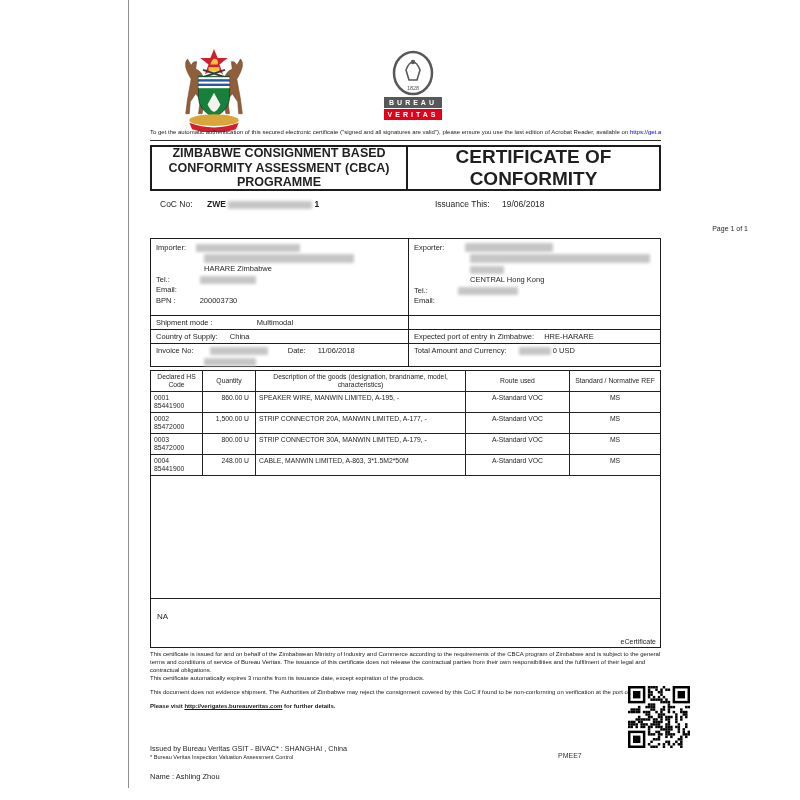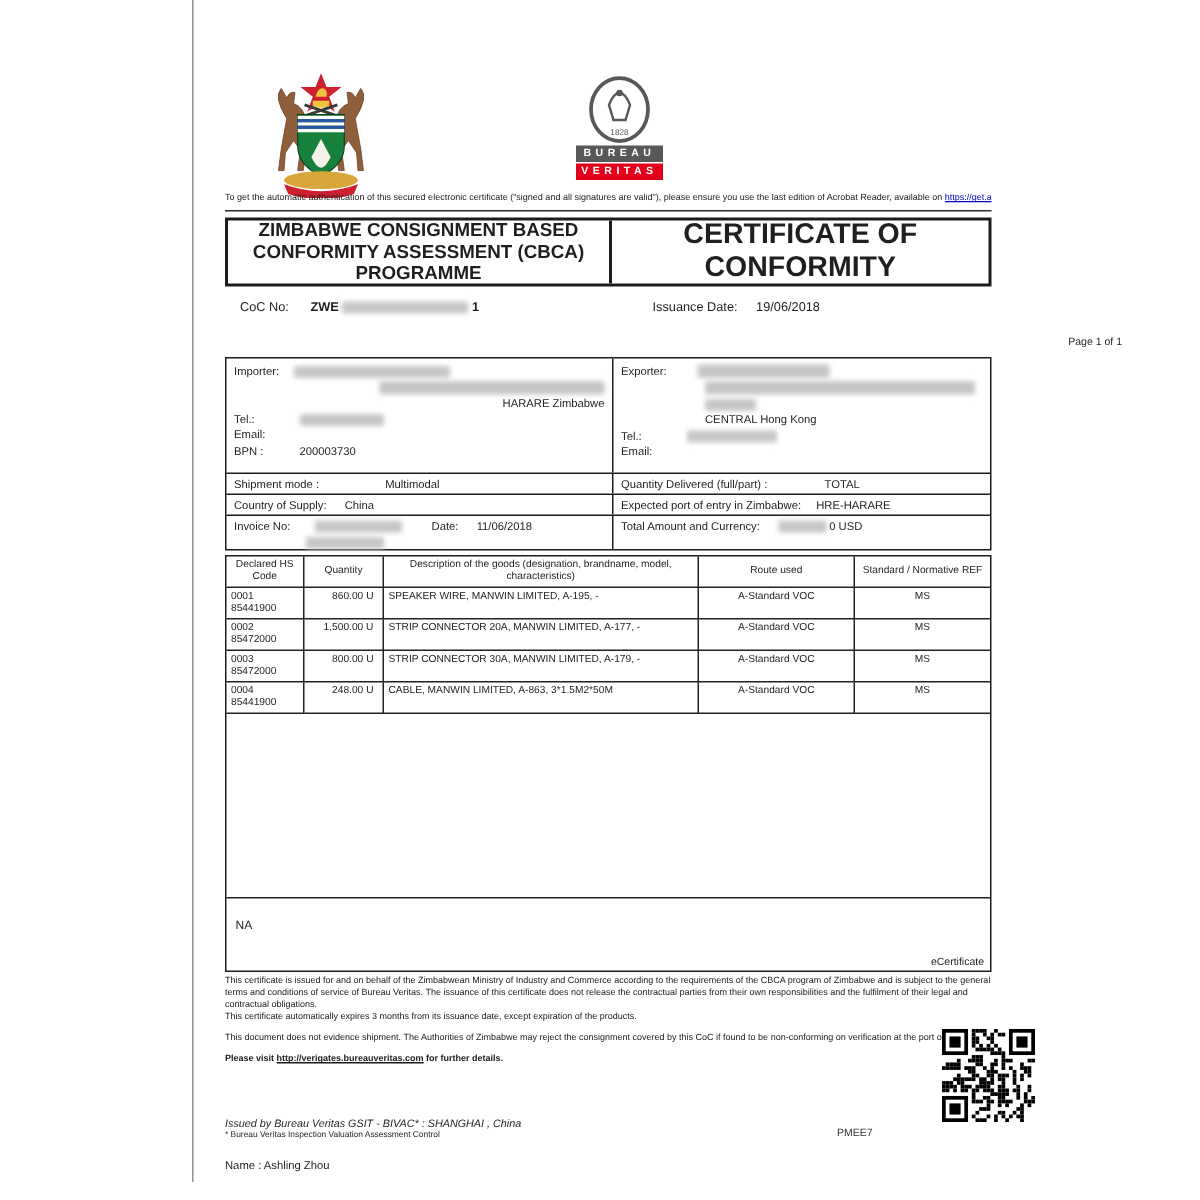--- a/index.html
+++ b/index.html
@@ -37,21 +37,21 @@
   .rd{display:inline-block;background:#c6c6c6;filter:blur(1.6px);border-radius:1px;vertical-align:middle;}
 
   
   .parties{position:absolute;left:0;top:194px;width:511px;border:1.5px solid #1c1c1c;box-sizing:border-box;font-size:7.5px;}
   .p-row{display:flex;border-bottom:1px solid #1c1c1c;}
   .p-row:last-child{border-bottom:none;}
   .p-cell{box-sizing:border-box;padding:2px 5px;}
   .p-left{width:258px;border-right:1px solid #1c1c1c;}
   .p-right{flex:1;}
   .party-line{margin:1.5px 0;}
-  .ind{margin-left:48px;text-align:right;}
+  .ind{margin-left:48px;}
   .lbl{display:inline-block;}
   .val{display:inline-block;}
   .kv .val{margin-left:12px;}
   .party-h{height:76px;}
 
   
   .goods{position:absolute;left:0;top:326px;width:511px;border:1.5px solid #1c1c1c;box-sizing:border-box;font-size:6.8px;}
   .g-grid{display:grid;grid-template-columns:52px 53px 210px 104px 1fr;}
   .g-cell{box-sizing:border-box;border-right:1px solid #222;border-bottom:1px solid #222;padding:2px 3px;}
   .g-cell.last{border-right:none;}
@@ -66,21 +66,21 @@
   .ecert{position:absolute;right:4px;bottom:2px;font-size:7px;}
 
   
   .legal{position:absolute;left:0;top:607px;width:511px;font-size:6px;line-height:1.3;color:#1a1a1a;}
   .legal p{margin:0 0 6px 0;}
   .legal .visit{font-weight:bold;}
   .legal .visit a{color:#1a1a1a;text-decoration:underline;font-weight:bold;}
 
   
   .issuer{position:absolute;left:0;top:700px;width:400px;}
-  .issued-by{font-size:7.2px;font-style:italic;}
+  .issued-by{font-size:7.2px;}
   .issuer-foot{font-size:5.6px;margin-top:1px;}
   .issuer-name{font-size:7.5px;margin-top:12px;}
 
   .qr{position:absolute;left:628px;top:686px;width:62px;height:62px;}
   .footer-code{position:absolute;left:558px;top:752px;font-size:7px;color:#333;}
 </style>
 </head>
 <body>
 
 <div class="page-edge"></div>
@@ -135,21 +135,21 @@
   </div>
 
   <div class="coc-row">
     <span class="coc-no-label">CoC No:</span>
     <span class="coc-val">
       <span>ZWE</span>
       <span class="rd" style="width:84px;height:8px;"></span>
       <span>1</span>
     </span>
     <span class="issuance">
-      <span>Issuance Date:</span>
+      <span>Issuance This:</span>
       <span class="val">19/06/2018</span>
     </span>
   </div>
   <div class="page-ind">Page 1 of 1</div>
 
   <div class="parties">
     <div class="p-row">
       <div class="p-cell p-left party-h">
         <div class="party-line">
           <span class="lbl">Importer:</span>
@@ -179,24 +179,20 @@
           <span class="lbl">Tel.:</span>
           <span class="rd" style="width:60px;height:8px;margin-left:28px;"></span>
         </div>
         <div class="party-line">Email:</div>
       </div>
     </div>
     <div class="p-row">
       <div class="p-cell p-left kv">
         <span class="lbl">Shipment mode :</span>
         <span class="val" style="margin-left:42px;">Multimodal</span>
-      </div>
-      <div class="p-cell p-right kv">
-        <span class="lbl">Quantity Delivered (full/part) :</span>
-        <span class="val" style="margin-left:36px;">TOTAL</span>
       </div>
     </div>
     <div class="p-row">
       <div class="p-cell p-left kv">
         <span class="lbl">Country of Supply:</span>
         <span class="val" style="margin-left:10px;">China</span>
       </div>
       <div class="p-cell p-right kv">
         <span class="lbl">Expected port of entry in Zimbabwe:</span>
         <span class="val" style="margin-left:8px;">HRE-HARARE</span>

